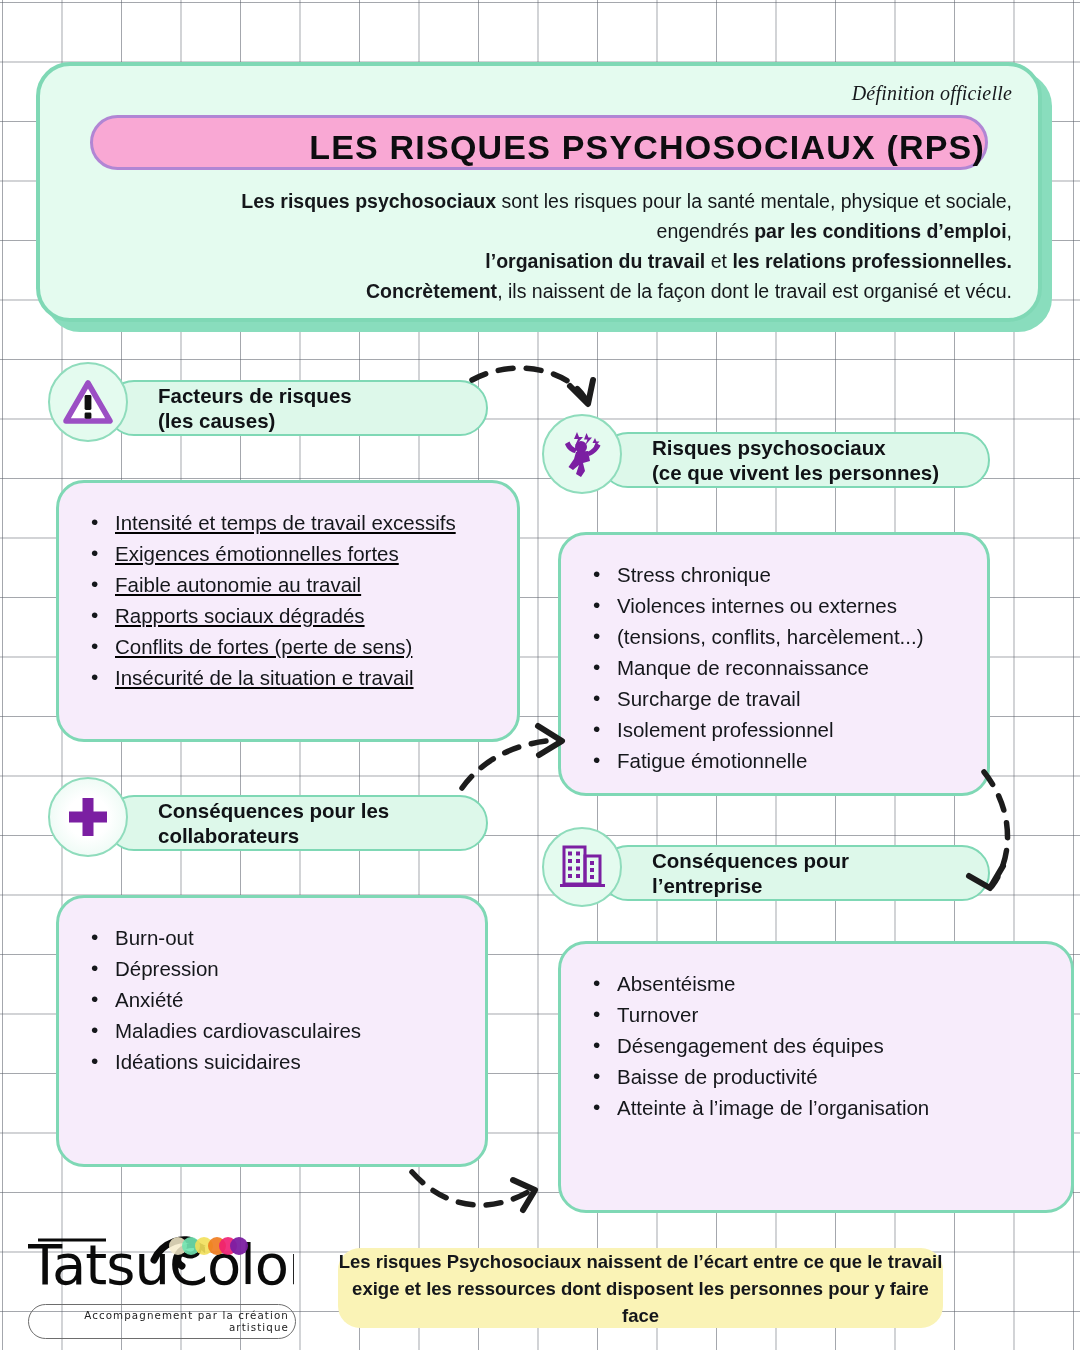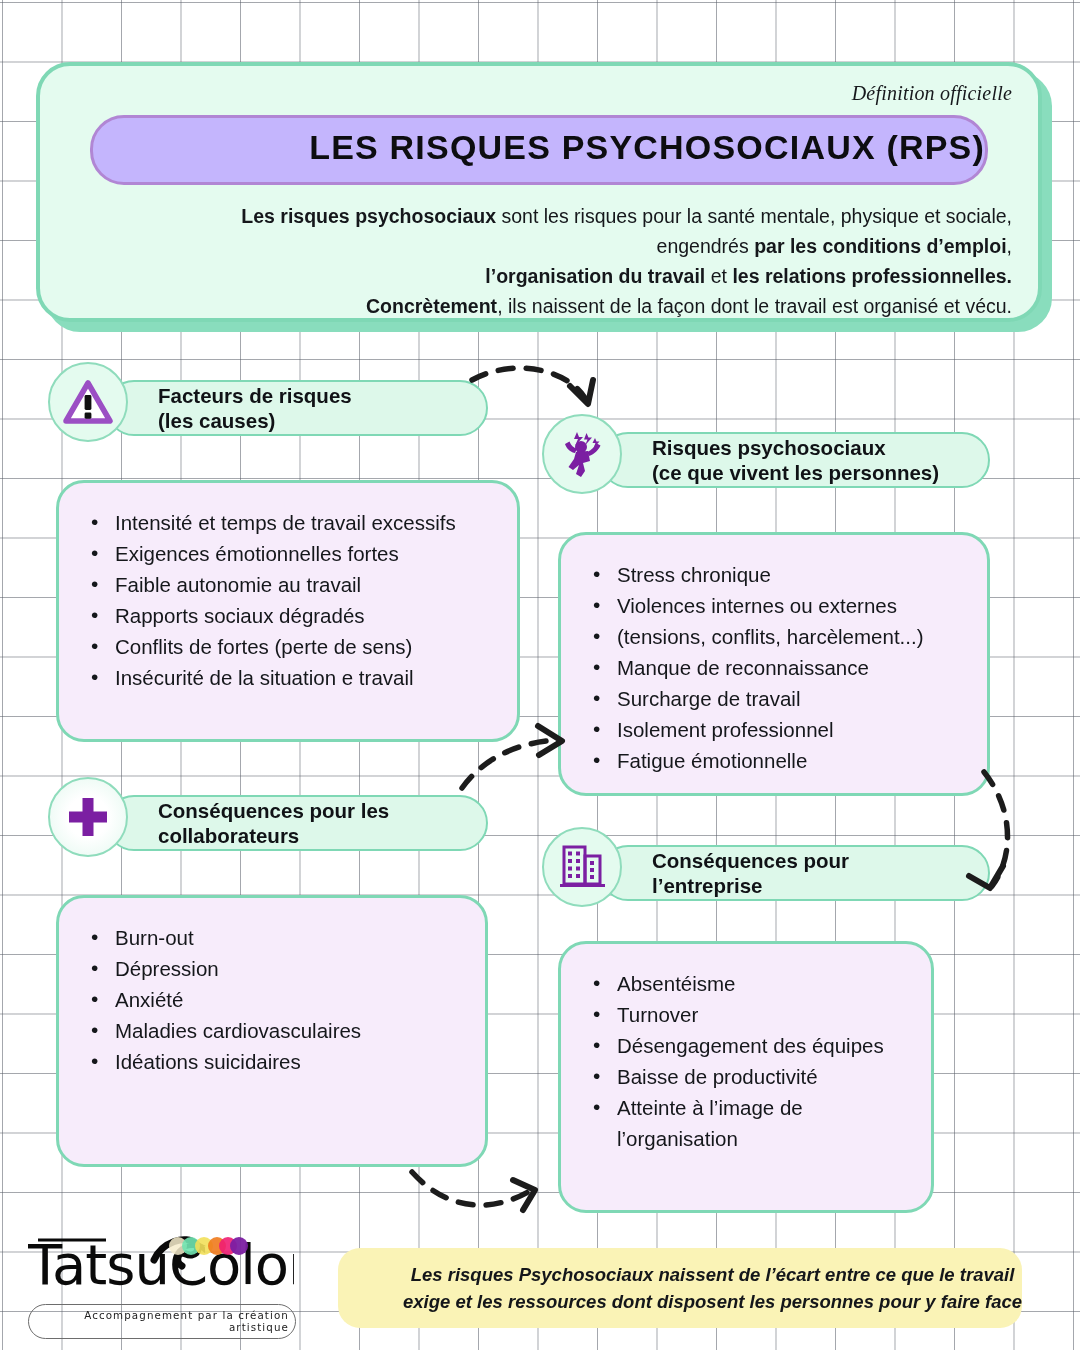--- a/index.html
+++ b/index.html
@@ -70,23 +70,23 @@
     font-size: 20px;
     color: #16181c;
     letter-spacing: .2px;
     margin-bottom: 10px;
   }
 
   .title-pill {
     display: block;
     margin: 0 auto;
     width: 898px;
-    height: 70px;
+    height: 55px;
     line-height: 58px;
-    background: #c4b5fd;
+    background: #f9a8d4;
     border: 3px solid #b186d4;
     border-radius: 34px;
     font-size: 34px;
     font-weight: bold;
     letter-spacing: 1.2px;
     color: #0d0d10;
   }
 
   .definition-body {
     margin-top: 16px;
@@ -165,33 +165,33 @@
     position: absolute;
     left: 2px;
     top: -1px;
     font-size: 21px;
     color: #15171b;
   }
 
   
   #sec-facteurs { left: 48px;  top: 380px; width: 440px; }
   #sec-facteurs .head-pill { width: 382px; align-items: center; }
-  #sec-facteurs .list-card { position: absolute; left: 8px; top: 100px; width: 464px; height: 262px; }
+  #sec-facteurs .list-card { position: absolute; left: 8px; top: 100px; width: 464px; height: 262px; text-decoration: underline; }
 
   #sec-risques { left: 542px; top: 432px; width: 448px; }
   #sec-risques .head-pill { width: 390px; }
   #sec-risques .list-card { position: absolute; left: 16px; top: 100px; width: 432px; height: 264px; }
 
   #sec-collab { left: 48px;  top: 795px; width: 440px; }
   #sec-collab .head-pill { width: 382px; }
   #sec-collab .list-card { position: absolute; left: 8px; top: 100px; width: 432px; height: 272px; }
 
   #sec-entreprise { left: 542px; top: 845px; width: 448px; }
   #sec-entreprise .head-pill { width: 390px; }
-  #sec-entreprise .list-card { position: absolute; left: 16px; top: 96px; width: 376px; height: 272px; }
+  #sec-entreprise .list-card { position: absolute; left: 16px; top: 96px; width: 516px; height: 272px; }
 
   
   .logo-block {
     position: absolute;
     left: 28px;
     top: 1232px;
     width: 268px;
     z-index: 3;
   }
   .logo-wordmark {
@@ -207,30 +207,29 @@
     text-align: right;
     padding: 4px 6px 5px 6px;
     color: #1b1b1b;
     font-family: "DejaVu Sans", sans-serif;
   }
 
   .footer-banner {
     position: absolute;
     left: 338px;
     top: 1248px;
-    width: 684px;
+    width: 605px;
     height: 80px;
     background: #faf3b6;
     border-radius: 22px;
     display: flex;
     align-items: center;
     justify-content: flex-end;
     text-align: center;
     z-index: 3;
-    font-style: italic;
   }
   .footer-banner .txt {
     font-size: 18.5px;
     font-weight: bold;
     line-height: 27px;
     color: #14161a;
     white-space: pre-line;
   }
 </style>
 </head>

